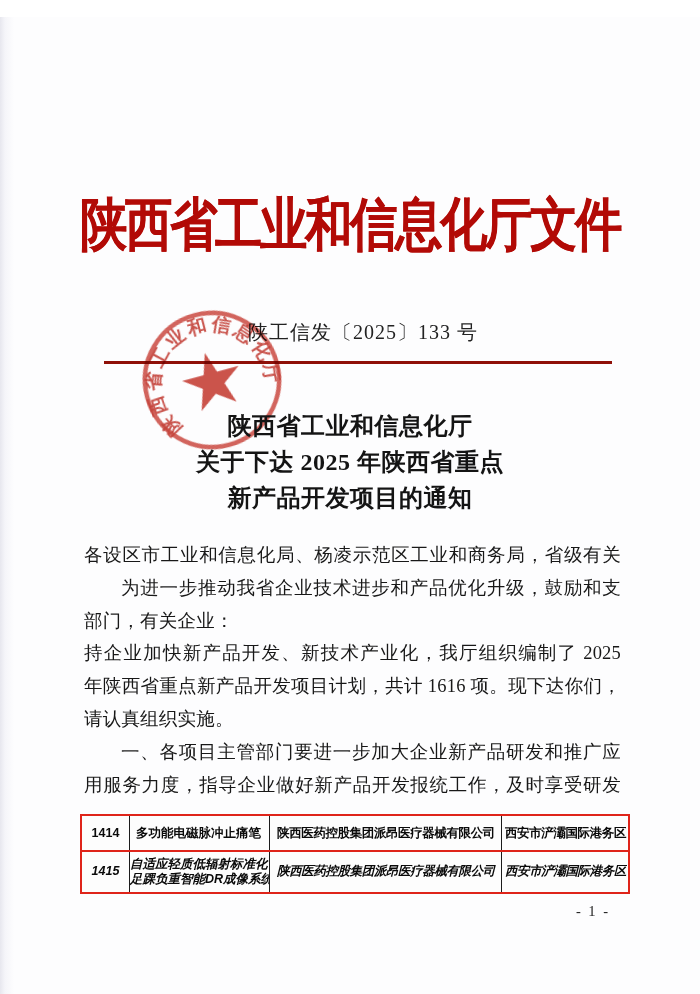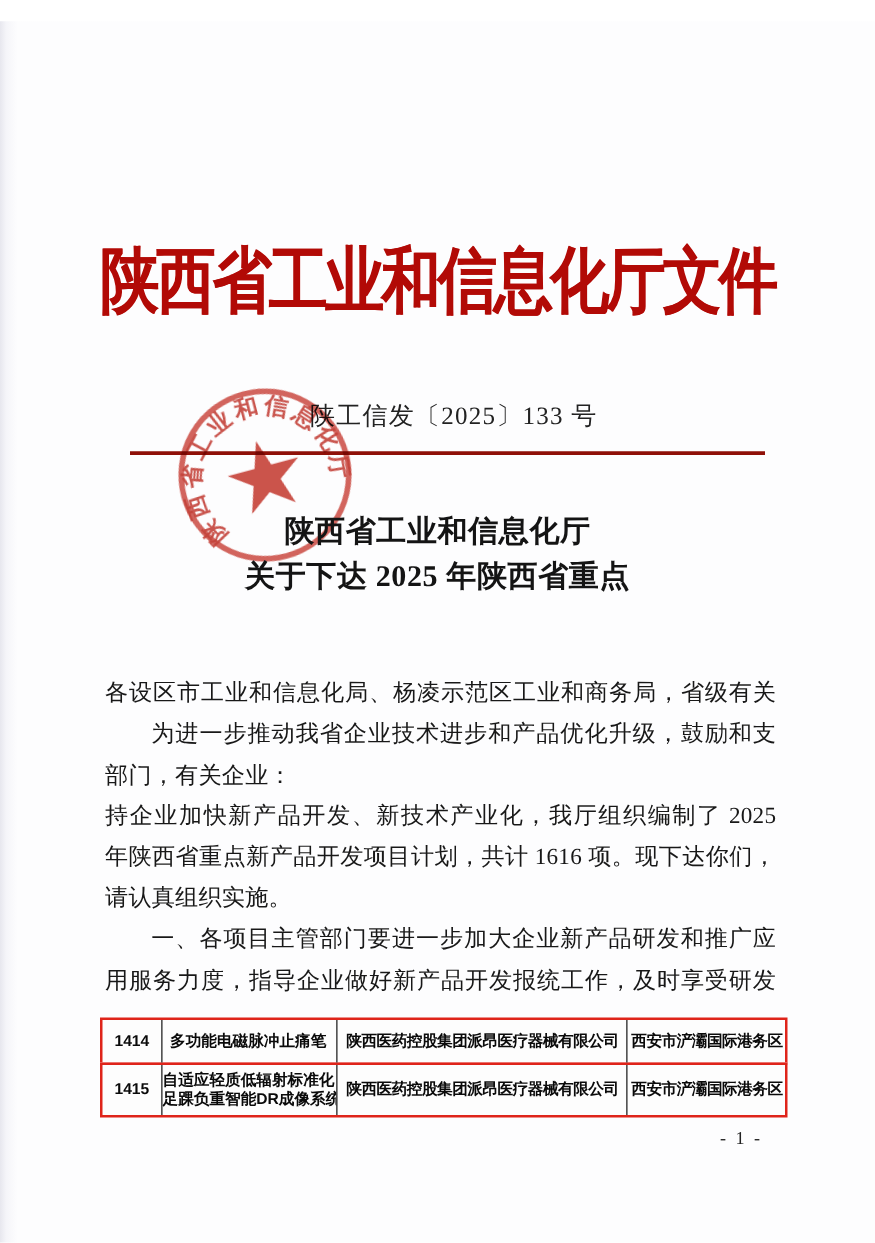--- a/index.html
+++ b/index.html
@@ -98,21 +98,21 @@
     font-size: 12.5px; line-height: 15px;
     padding: 2px 2px;
     overflow: hidden; white-space: nowrap;
   }
   .cell + .cell { border-left: 1.5px solid #1c1c1c; }
   .cell.seq { width: 47px; align-items: center; }
   .cell.product { width: 140px; padding-left: 0; }
   .cell.company { width: 232px; padding-left: 3px; letter-spacing: -0.4px; }
   .cell.district { width: 126px; padding-left: 3px; letter-spacing: -0.4px; }
   .row-1414 { height: 38px; }
-  .row-1415 { height: 44px; }
+  .row-1415 { height: 44px; font-style: italic; }
   
   .page-number {
     position: absolute; left: 543px; top: 886px;
     width: 100px; text-align: center;
     font-size: 14.5px; color: #222;
     letter-spacing: 2px;
   }
 </style>
 </head>
 <body>
@@ -134,20 +134,21 @@
       <text font-size="19" font-weight="700" fill="rgba(190,40,30,0.9)" font-family="Liberation Serif, serif" letter-spacing="3">
         <textPath href="#sealArc" startOffset="2">陕西省工业和信息化厅</textPath>
       </text>
       <text x="76" y="100" font-size="76" text-anchor="middle" fill="rgba(193,42,32,0.92)">★</text>
     </svg>
   </div>
 
   <div class="notice-title">
     <div>陕西省工业和信息化厅</div>
     <div>关于下达 2025 年陕西省重点</div>
+    <div>新产品开发项目的通知</div>
   </div>
 
   <div class="body-text">
     <div class="body-line fill">各设区市工业和信息化局、杨凌示范区工业和商务局，省级有关</div>
     <div class="body-line fill indent">为进一步推动我省企业技术进步和产品优化升级，鼓励和支</div>
     <div class="body-line">部门，有关企业：</div>
     <div class="body-line fill">持企业加快新产品开发、新技术产业化，我厅组织编制了 2025</div>
     <div class="body-line fill">年陕西省重点新产品开发项目计划，共计 1616 项。现下达你们，</div>
     <div class="body-line">请认真组织实施。</div>
     <div class="body-line fill indent">一、各项目主管部门要进一步加大企业新产品研发和推广应</div>

